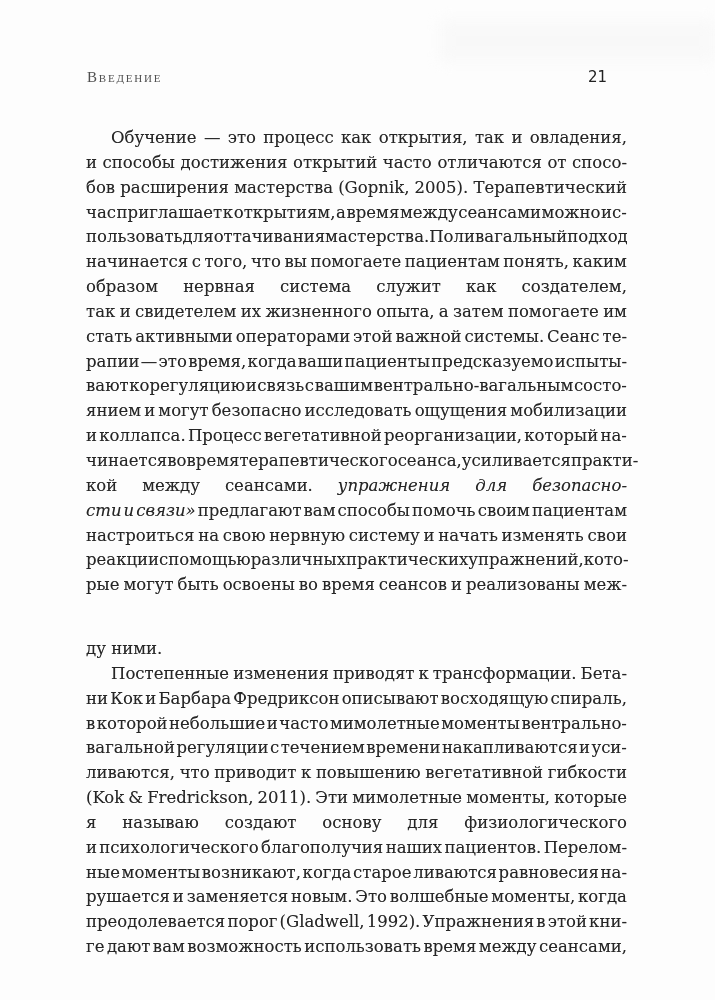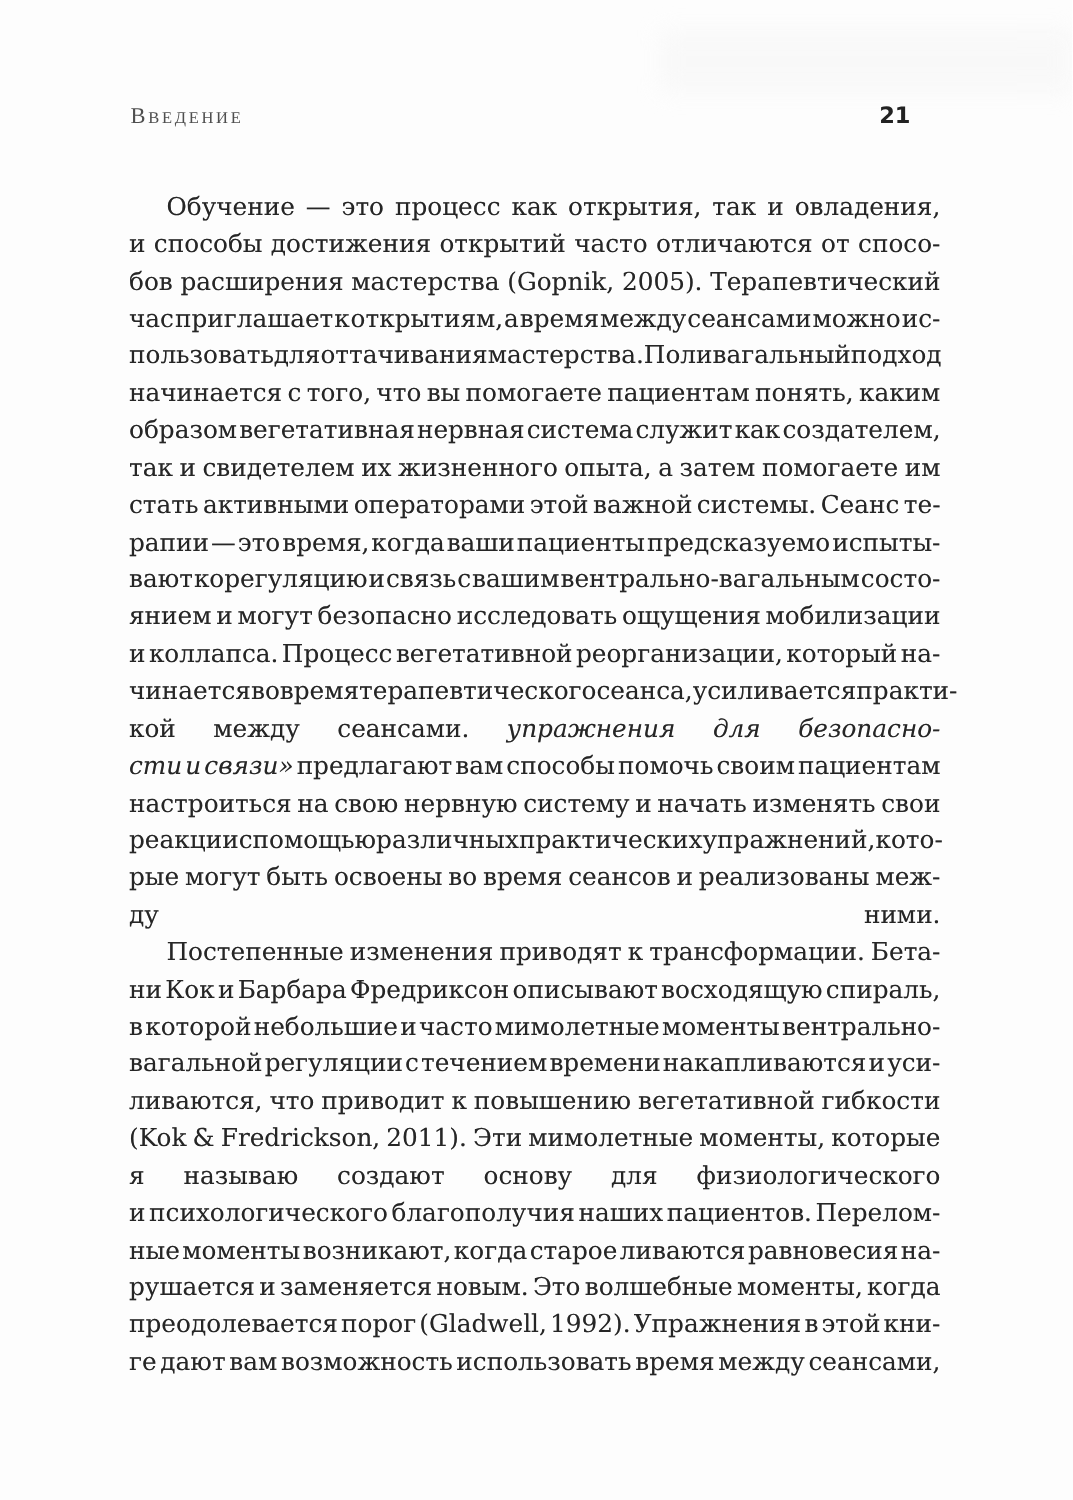--- a/index.html
+++ b/index.html
@@ -36,21 +36,21 @@
   }
   .running-head {
     font-family: Liberation Serif, serif;
     font-variant: small-caps;
     font-size: 15px;
     letter-spacing: 1.8px;
     color: #4f4f4f;
   }
   .page-number {
     font-family: "DejaVu Sans", sans-serif;
-    font-weight: 700;
+    font-weight: 400;
     font-size: 15px;
     color: #222222;
     margin-right: 20px;
   }
   .page-body {
     position: absolute;
     left: 86px;
     top: 126px;
     width: 541px;
     color: #262626;
@@ -62,22 +62,23 @@
     line-height: 24.85px;
     display: flex;
     justify-content: space-between;
     align-items: baseline;
     white-space: nowrap;
   }
   .line.indent {
     padding-left: 25px;
   }
   .line.end {
-    justify-content: space-between;
+    justify-content: flex-start;
     column-gap: 0.32em;
+    margin-top: 39px;
   }
   .it {
     font-style: italic;
   }
 </style>
 </head>
 <body>
 
 <div class="page">
   <div class="scan-artifact"></div>
@@ -141,21 +142,20 @@
         <span>того,</span>
         <span>что</span>
         <span>вы</span>
         <span>помогаете</span>
         <span>пациентам</span>
         <span>понять,</span>
         <span>каким</span>
       </div>
       <div class="line">
         <span>образом</span>
-        <span>вегетативная</span>
         <span>нервная</span>
         <span>система</span>
         <span>служит</span>
         <span>как</span>
         <span>создателем,</span>
       </div>
       <div class="line">
         <span>так</span>
         <span>и</span>
         <span>свидетелем</span>

